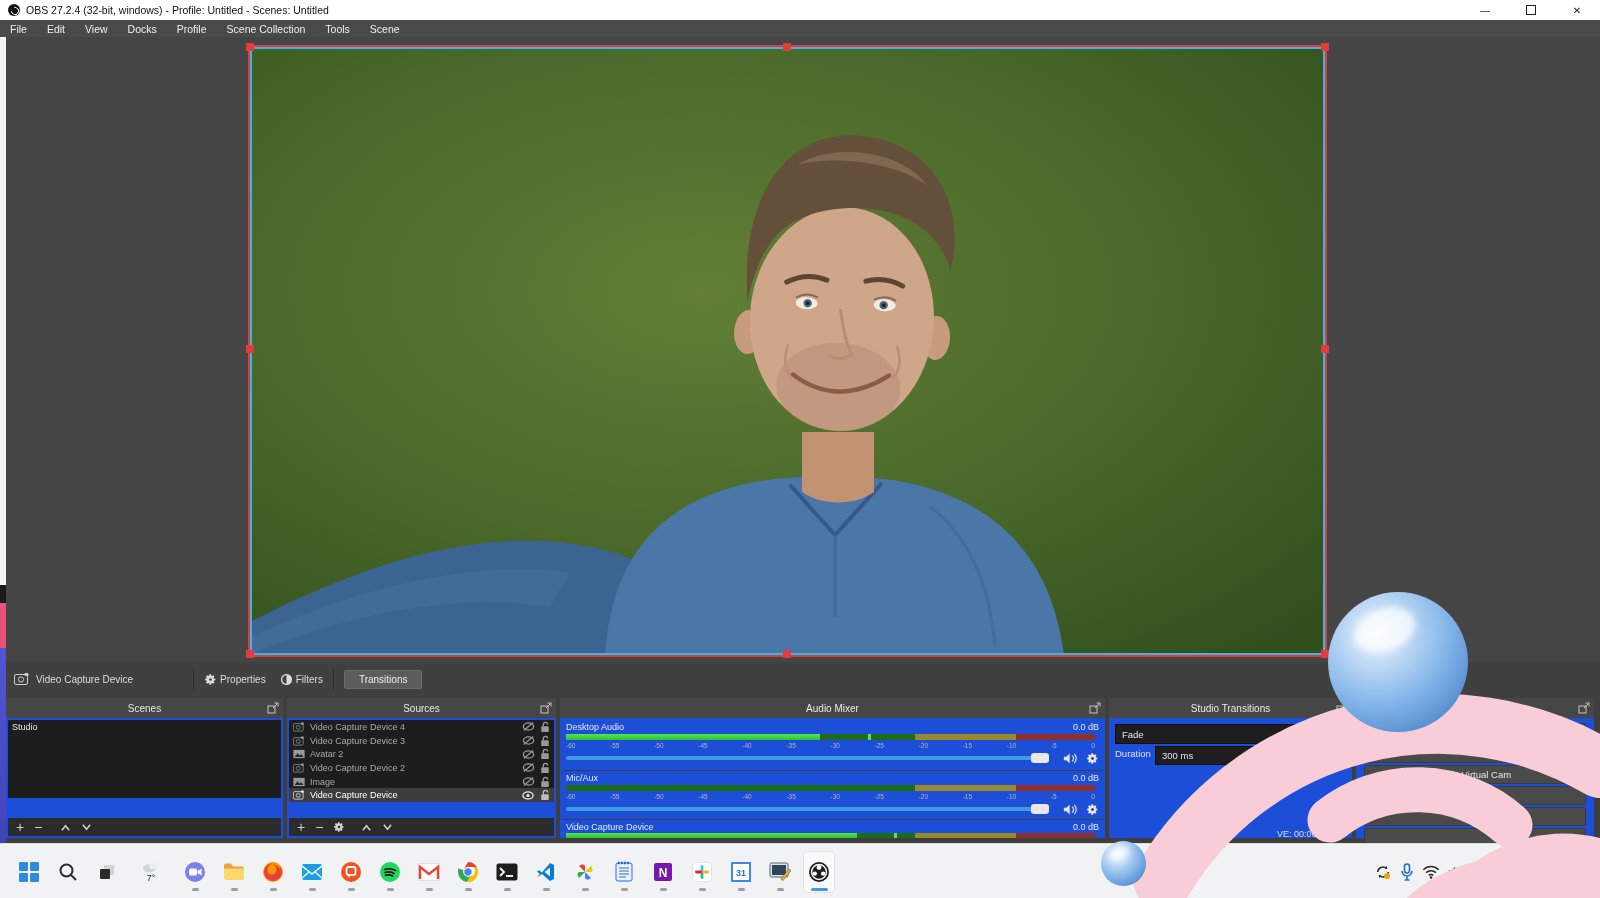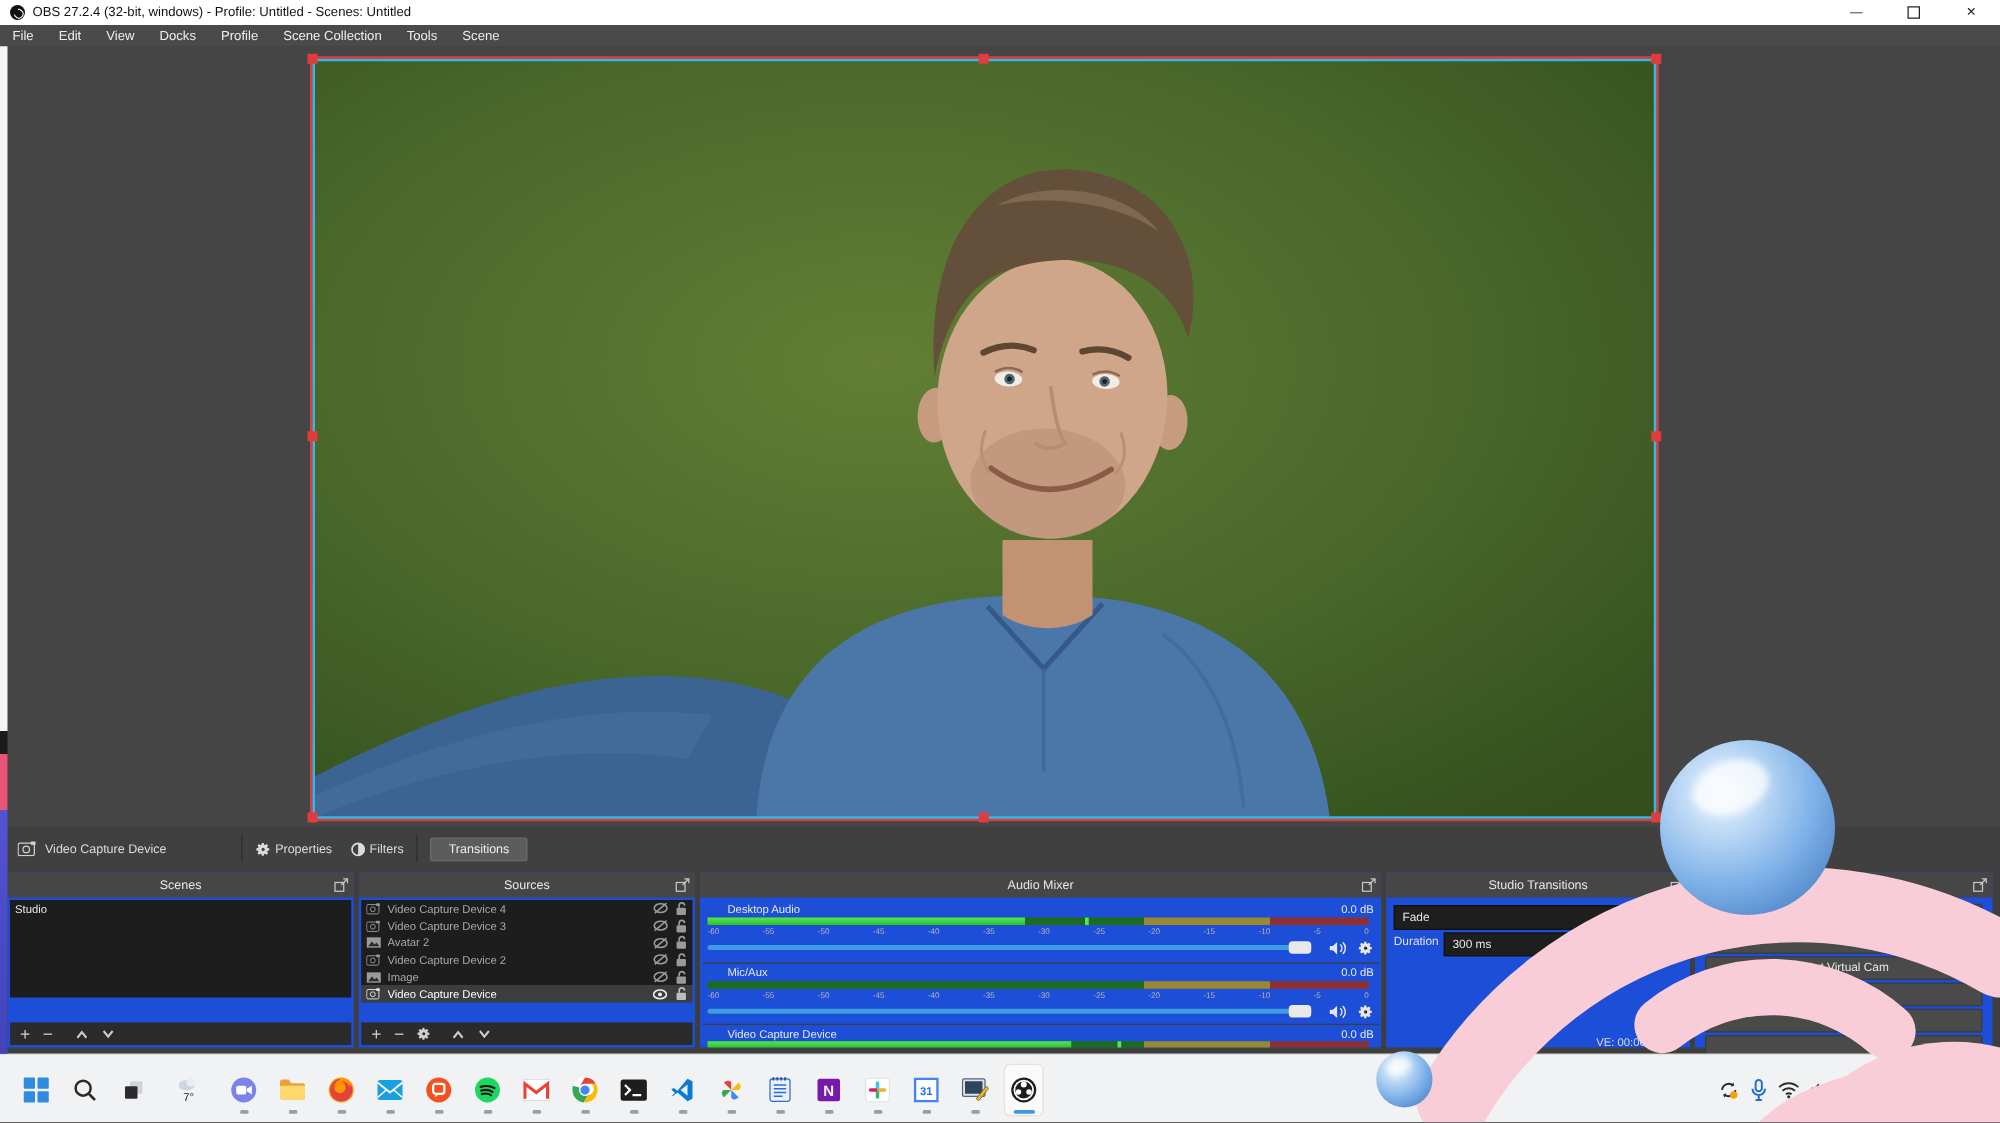--- a/index.html
+++ b/index.html
@@ -34,21 +34,21 @@
   .phead{position:absolute;left:0;top:0;right:0;height:20px;background:#464646;display:flex;align-items:center;
          justify-content:center;font-size:10px;color:#e8e8e8;}
   .dockico{position:absolute;right:4px;top:4px;width:12px;height:12px;}
   .plist{position:absolute;left:2px;top:22px;right:2px;background:#1d1d1d;}
   .ptool{position:absolute;left:2px;right:2px;bottom:2px;height:18px;background:#2b2b2b;display:flex;
          align-items:center;gap:10px;padding-left:8px;color:#cfcfcf;}
   .srcrow{height:13.7px;display:flex;align-items:center;font-size:9px;color:#a9a9a9;padding:0 4px;gap:5px;}
   .srcrow.sel{background:#3d3d3d;color:#fff;}
   .rowname{flex:1;white-space:nowrap;overflow:hidden;}
   
-  .chname{font-size:9px;color:#e8e8e8;margin-left:16px;}
+  .chname{font-size:9px;color:#e8e8e8;}
   .chdb{position:absolute;right:6px;font-size:9px;color:#e8e8e8;}
   .meter{position:absolute;left:6px;right:10px;height:6px;
          background:linear-gradient(to right,#1d6b1d 0%,#1d6b1d 66%,#97892c 66%,#97892c 85%,#8f3030 85%,#8f3030 100%);}
   .meterbright{position:absolute;left:0;top:0;bottom:0;background:linear-gradient(#52e852,#2fbf2f);}
   .meterpeak{position:absolute;top:0;bottom:0;width:3px;background:#52e852;}
   .ticks{position:absolute;left:6px;right:10px;display:flex;justify-content:space-between;font-size:6.5px;color:#b5b5b5;}
   .sliderrow{position:absolute;left:6px;right:6px;height:12px;display:flex;align-items:center;}
   .slidertrack{flex:1;height:4px;border-radius:2px;background:#3d9be0;position:relative;margin-right:14px;}
   .sliderhandle{position:absolute;right:0;top:-3px;width:18px;height:10px;border-radius:3px;background:#e8e8e8;}
   

